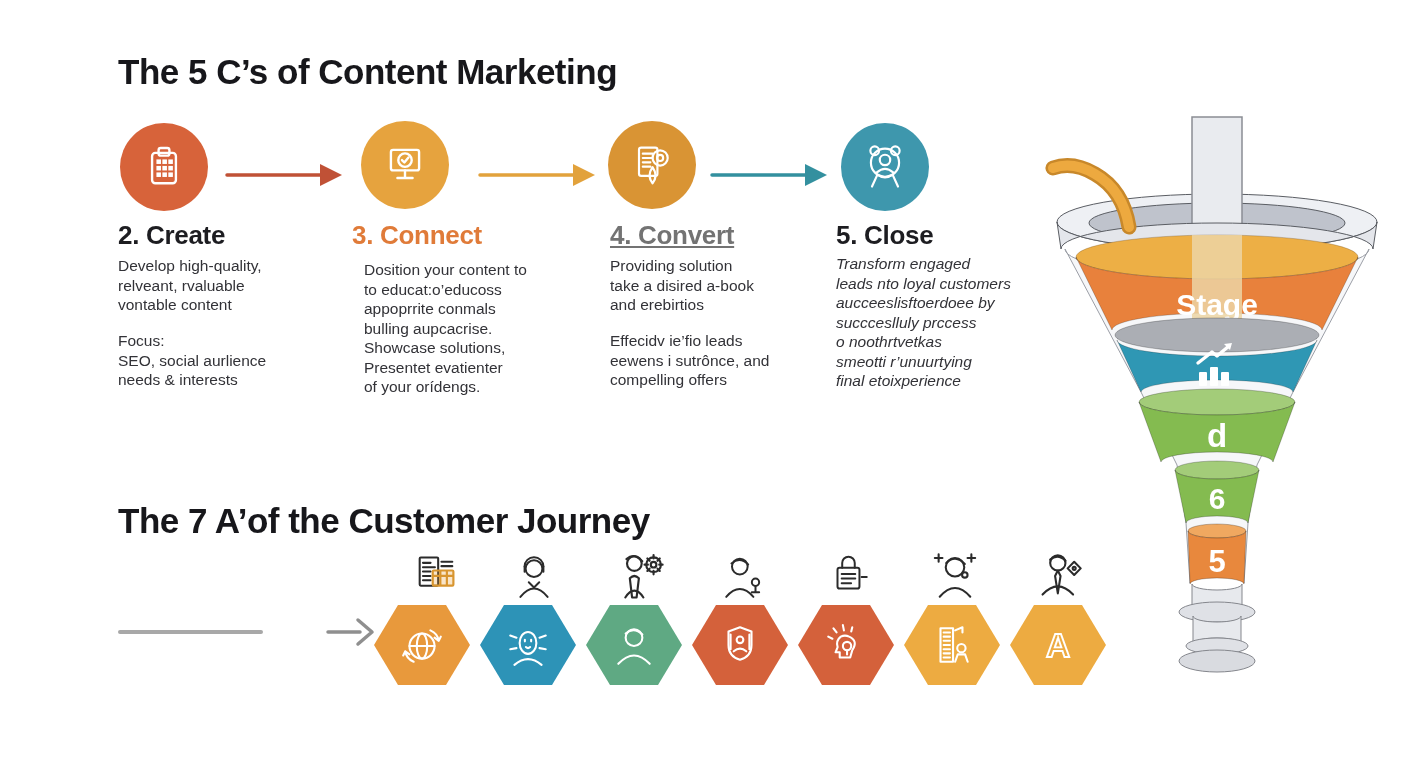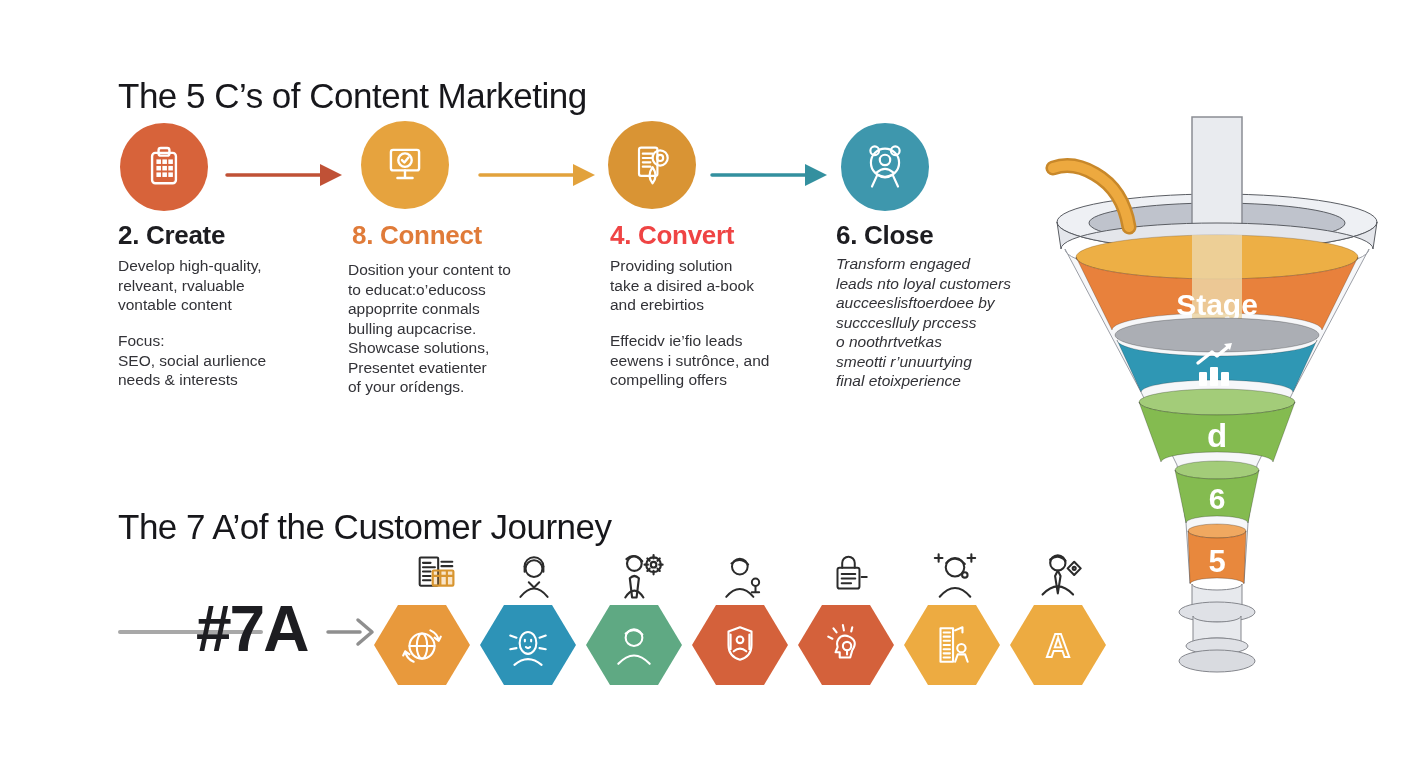--- a/index.html
+++ b/index.html
@@ -1,21 +1,21 @@
 <!DOCTYPE html>
 <html><head>
 <meta charset="utf-8">
 <style>
   html,body{margin:0;padding:0;background:#ffffff;}
   .canvas{
     position:relative;width:1408px;height:768px;background:#ffffff;
     font-family:"Liberation Sans",sans-serif;overflow:hidden;
   }
   .abs{position:absolute;}
-  .main-title{font-size:35px;font-weight:400;color:#17171b;letter-spacing:-0.5px;margin-top:24px;}
+  .main-title{font-size:35px;font-weight:700;color:#17171b;letter-spacing:-0.5px;}
   .step-circle{width:88px;height:88px;border-radius:50%;display:flex;align-items:center;justify-content:center;}
   .step-heading{font-size:26px;font-weight:700;letter-spacing:-0.3px;}
   .body-text{font-size:15.5px;line-height:19.5px;color:#323237;white-space:pre-line;}
   .hex{width:96px;height:80px;display:flex;align-items:center;justify-content:center;
        clip-path:polygon(25% 0,75% 0,100% 50%,75% 100%,25% 100%,0 50%);}
   .hash-label{font-size:64px;font-weight:800;color:#1d1d21;letter-spacing:-2px;}
   .gray-line{height:4px;background:#a8a8a8;border-radius:2px;}
   svg{display:block;}
   .funnel-label{font-weight:700;fill:#ffffff;}
 </style>
@@ -96,38 +96,38 @@
   </svg>
 
   <div class="abs step-heading" style="left: 118px; top: 220px; color: rgb(29, 29, 33);">2. Create</div>
   <div class="abs body-text" style="left:118px;top:256px;width:215px;">Develop high-quality,
 relveant, rvaluable
 vontable content</div>
   <div class="abs body-text" style="left:118px;top:331px;width:215px;">Focus:
 SEO, social aurlience
 needs &amp; interests</div>
 
-  <div class="abs step-heading" style="left: 352px; top: 220px; color: rgb(224, 123, 57);">8. Connect</div>
-  <div class="abs body-text" style="left:348px;top:260px;width:235px;">Dosition your content to
+  <div class="abs step-heading" style="left: 352px; top: 220px; color: rgb(224, 123, 57);">3. Connect</div>
+  <div class="abs body-text" style="left:364px;top:260px;width:235px;">Dosition your content to
 to educat:o’educoss
 appoprrite conmals
 bulling aupcacrise.
 Showcase solutions,
 Presentet evatienter
 of your orídengs.</div>
 
-  <div class="abs step-heading" style="left: 610px; top: 220px; color: #ef4444;">4. Convert</div>
+  <div class="abs step-heading" style="left: 610px; top: 220px; color: #737373; text-decoration: underline;">4. Convert</div>
   <div class="abs body-text" style="left:610px;top:256px;width:225px;">Providing solution
 take a disired a-book
 and erebirtios</div>
   <div class="abs body-text" style="left:610px;top:331px;width:225px;">Effecidv ie’fio leads
 eewens i sutrônce, and
 compelling offers</div>
 
-  <div class="abs step-heading" style="left: 836px; top: 220px; color: rgb(29, 29, 33);">6. Close</div>
+  <div class="abs step-heading" style="left: 836px; top: 220px; color: rgb(29, 29, 33);">5. Close</div>
   <div class="abs body-text" style="left:836px;top:254px;width:240px;font-style:italic;">Transform engaged
 leads nto loyal customers
 aucceeslisftoerdoee by
 succceslluly prccess
 o noothrtvetkas
 smeotti r’unuurtying
 final etoixperience</div>
 
   <svg class="abs" style="left:1035px;top:95px;" width="370" height="590" viewBox="0 0 370 590">
 
@@ -175,24 +175,23 @@
       <ellipse cx="182" cy="551" rx="31" ry="8" fill="#dfe1e6" stroke="#85878d" stroke-width="1"></ellipse>
       <ellipse cx="182" cy="566" rx="38" ry="11" fill="#d9dbe0" stroke="#85878d" stroke-width="1"></ellipse>
     </g>
 
     <g>
       <path d="M18 73 Q38 66 60 79 Q88 95 94 132" fill="none" stroke="#c8882a" stroke-width="15" stroke-linecap="round"></path>
       <path d="M18 73 Q38 66 60 79 Q88 95 94 132" fill="none" stroke-width="10" stroke-linecap="round" style="stroke: rgb(237, 169, 63);"></path>
     </g>
   </svg>
 
-  <div class="abs main-title" style="left:118px;top:483px;text-align:right;">The 7 A’of the Customer Journey</div>
+  <div class="abs main-title" style="left:118px;top:501px;text-align:right;">The 7 A’of the Customer Journey</div>
 
   <div class="abs gray-line" style="left:118px;top:630px;width:145px;"></div>
-  <div class="abs hash-label" style="left:196px;top:592px;">#7A</div>
   <svg class="abs" style="left:326px;top:614px;" width="50" height="36" viewBox="0 0 50 36">
     <path d="M2 18 H34" fill="none" stroke-width="3.5" stroke-linecap="round" style="stroke: rgb(143, 143, 143);"></path>
     <path d="M32 6 L46 18 L32 30" fill="none" stroke-width="3.5" stroke-linecap="round" stroke-linejoin="round" style="stroke: rgb(143, 143, 143);"></path>
   </svg>
 
   <svg class="abs" style="left:412px;top:552px;" width="48" height="50" viewBox="0 0 44 46">
     <g fill="none" stroke="#2b2b2b" stroke-width="1.9" stroke-linecap="round" stroke-linejoin="round">
       <rect x="7" y="5" width="17" height="26" rx="1"></rect>
       <path d="M10 10 h7 M10 14 h11 M10 18 h7 M10 22 h7 M10 26 h7"></path>
       <path d="M27 9 h10 M27 13 h10"></path>

